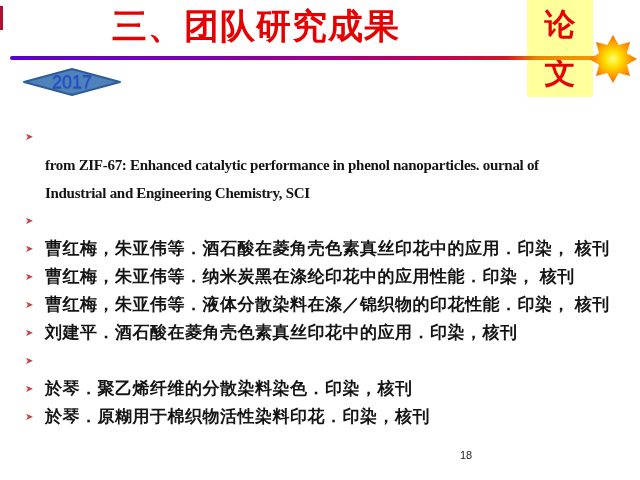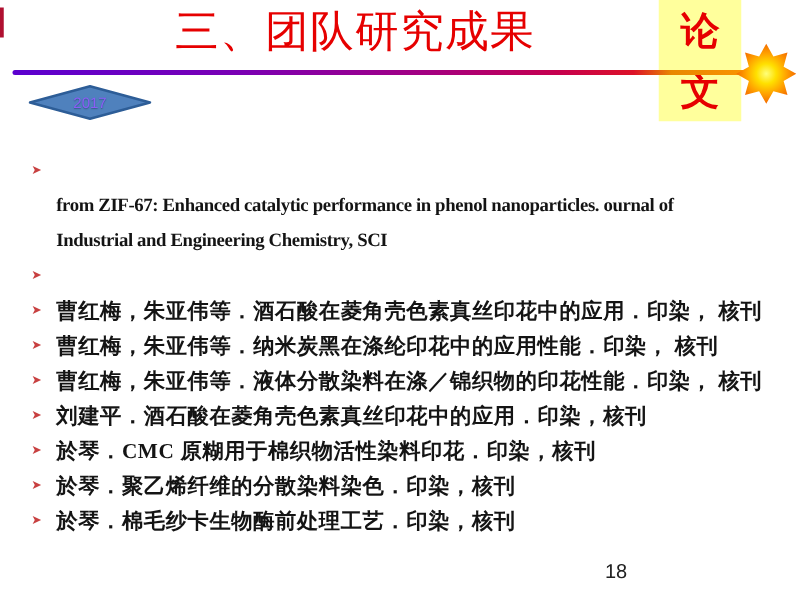--- a/index.html
+++ b/index.html
@@ -2,54 +2,54 @@
 <html><head>
 <meta charset="utf-8">
 <style>
   html,body{margin:0;padding:0;background:#888;}
   .slide{
     position:relative;width:640px;height:480px;background:#ffffff;
     overflow:hidden;font-family:"Liberation Sans",sans-serif;
   }
   .left-tick{position:absolute;left:0;top:6px;width:3px;height:24px;background:#b01030;}
   .title{
-    position:absolute;left:69px;top:0;width:430px;margin:0;text-align:center;
-    font-size:35px;line-height:52px;font-weight:normal;letter-spacing:1px;
+    position:absolute;left:41px;top:0;width:430px;margin:0;text-align:center;
+    font-size:35px;line-height:52px;font-weight:bold;letter-spacing:1px;
     color:#e60000;font-family:"Liberation Sans",sans-serif;white-space:nowrap;
   }
   .hline{
     position:absolute;left:10px;top:56px;width:606px;height:4px;border-radius:2px;z-index:2;
     background:linear-gradient(90deg,#5b00cf 0%,#7a00b4 30%,#a40080 55%,#c6004e 72%,#dc1228 82%,#e88700 87%,#ff9800 100%);
   }
   .corner-box{
     position:absolute;left:527px;top:0;width:66px;height:97px;background:#ffff9c;z-index:1;
     display:flex;flex-direction:column;align-items:center;justify-content:space-around;
     font-size:31px;font-weight:bold;color:#e60000;line-height:1;
   }
   .star{position:absolute;left:588px;top:34px;width:50px;height:50px;z-index:3;}
   .year-badge{position:absolute;left:22px;top:66px;width:100px;height:32px;}
   .year-badge svg{position:absolute;left:0;top:0;}
   .year-label{
     position:absolute;left:0;top:0;width:100%;height:100%;
     display:flex;align-items:center;justify-content:center;
-    color:#8b5cf6;font-size:12px;text-shadow:0 1px 1px rgba(20,40,80,.45);
+    color:#1d4ed8;font-size:18px;text-shadow:0 1px 1px rgba(20,40,80,.45);
   }
   .pub-list{
     position:absolute;left:22px;top:123px;width:600px;
     font-family:"Liberation Serif","DejaVu Serif",serif;color:#141414;
   }
   .row{position:relative;padding-left:23px;height:28px;line-height:28px;
        white-space:nowrap;font-weight:bold;font-size:17px;letter-spacing:.5px;}
   .row.en{font-size:15px;letter-spacing:-0.3px;}
   .bullet{
     position:absolute;left:3px;top:0;line-height:28px;font-size:10px;color:#c84040;
     font-family:"DejaVu Sans",sans-serif;
   }
   .page-num{
-    position:absolute;left:484px;top:449px;font-size:16px;color:#222222;
+    position:absolute;left:460px;top:449px;font-size:11px;color:#222222;
     font-family:"Liberation Sans",sans-serif;
   }
 </style>
 </head>
 <body>
 
 <div class="slide">
 
   <div class="left-tick"></div>
 
@@ -83,20 +83,20 @@
 
   <div class="pub-list">
       <div class="row en"><span class="bullet" style="color: rgb(200, 64, 64);">➤</span></div>
       <div class="row en"><span>from ZIF-67: Enhanced catalytic performance in phenol nanoparticles. ournal of</span></div>
       <div class="row en"><span>Industrial and Engineering Chemistry,  SCI</span></div>
       <div class="row"><span class="bullet" style="color: rgb(200, 64, 64);">➤</span></div>
       <div class="row"><span class="bullet" style="color: rgb(200, 64, 64);">➤</span><span>曹红梅，朱亚伟等．酒石酸在菱角壳色素真丝印花中的应用．印染， 核刊</span></div>
       <div class="row"><span class="bullet" style="color: rgb(200, 64, 64);">➤</span><span>曹红梅，朱亚伟等．纳米炭黑在涤纶印花中的应用性能．印染， 核刊</span></div>
       <div class="row"><span class="bullet" style="color: rgb(200, 64, 64);">➤</span><span>曹红梅，朱亚伟等．液体分散染料在涤／锦织物的印花性能．印染， 核刊</span></div>
       <div class="row"><span class="bullet" style="color: rgb(200, 64, 64);">➤</span><span>刘建平．酒石酸在菱角壳色素真丝印花中的应用．印染，核刊</span></div>
-      <div class="row"><span class="bullet" style="color: rgb(200, 64, 64);">➤</span><span>於琴．CMC 原糊用于棉织物活性染料印花．印染，核刊</span></div>
+      <div class="row"><span class="bullet" style="color: rgb(200, 64, 64);">➤</span></div>
       <div class="row"><span class="bullet" style="color: rgb(200, 64, 64);">➤</span><span>於琴．聚乙烯纤维的分散染料染色．印染，核刊</span></div>
-      <div class="row"><span class="bullet" style="color: rgb(200, 64, 64);">➤</span><span>於琴．棉毛纱卡生物酶前处理工艺．印染，核刊</span></div>
+      <div class="row"><span class="bullet" style="color: rgb(200, 64, 64);">➤</span><span>於琴．原糊用于棉织物活性染料印花．印染，核刊</span></div>
     </div>
 
   <div class="page-num">18</div>
 
 </div>
 
 </body></html>

